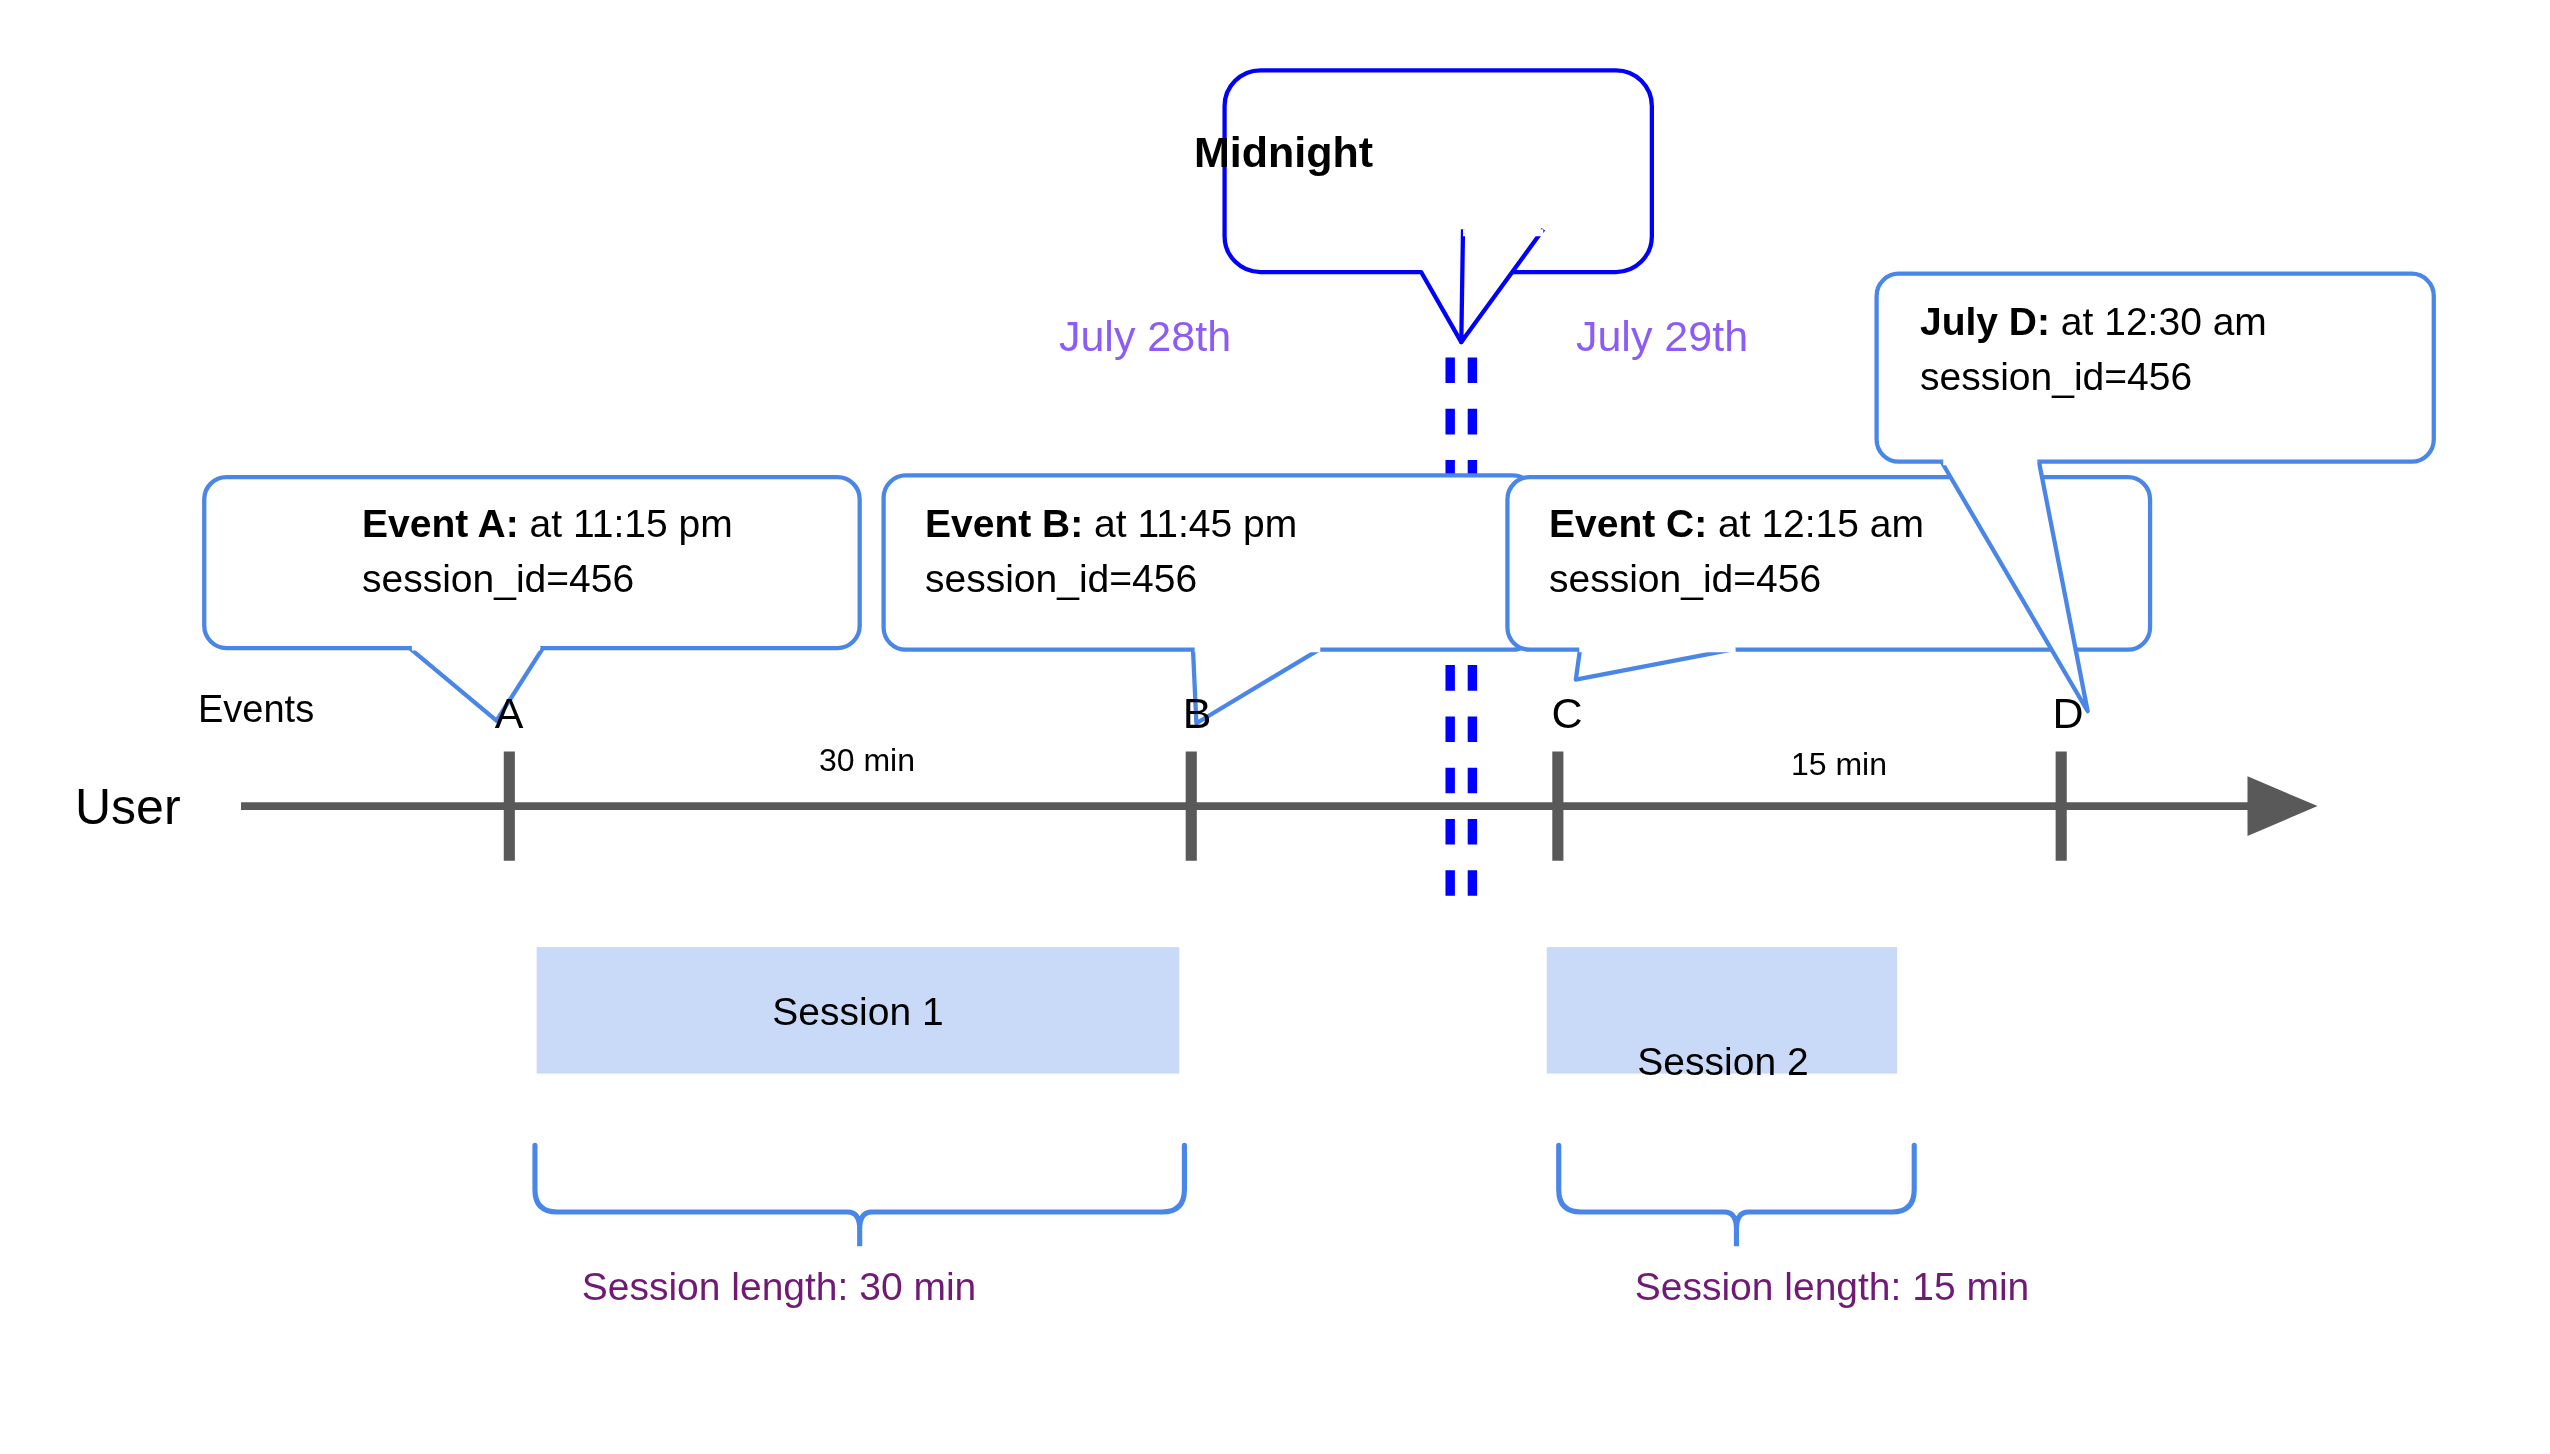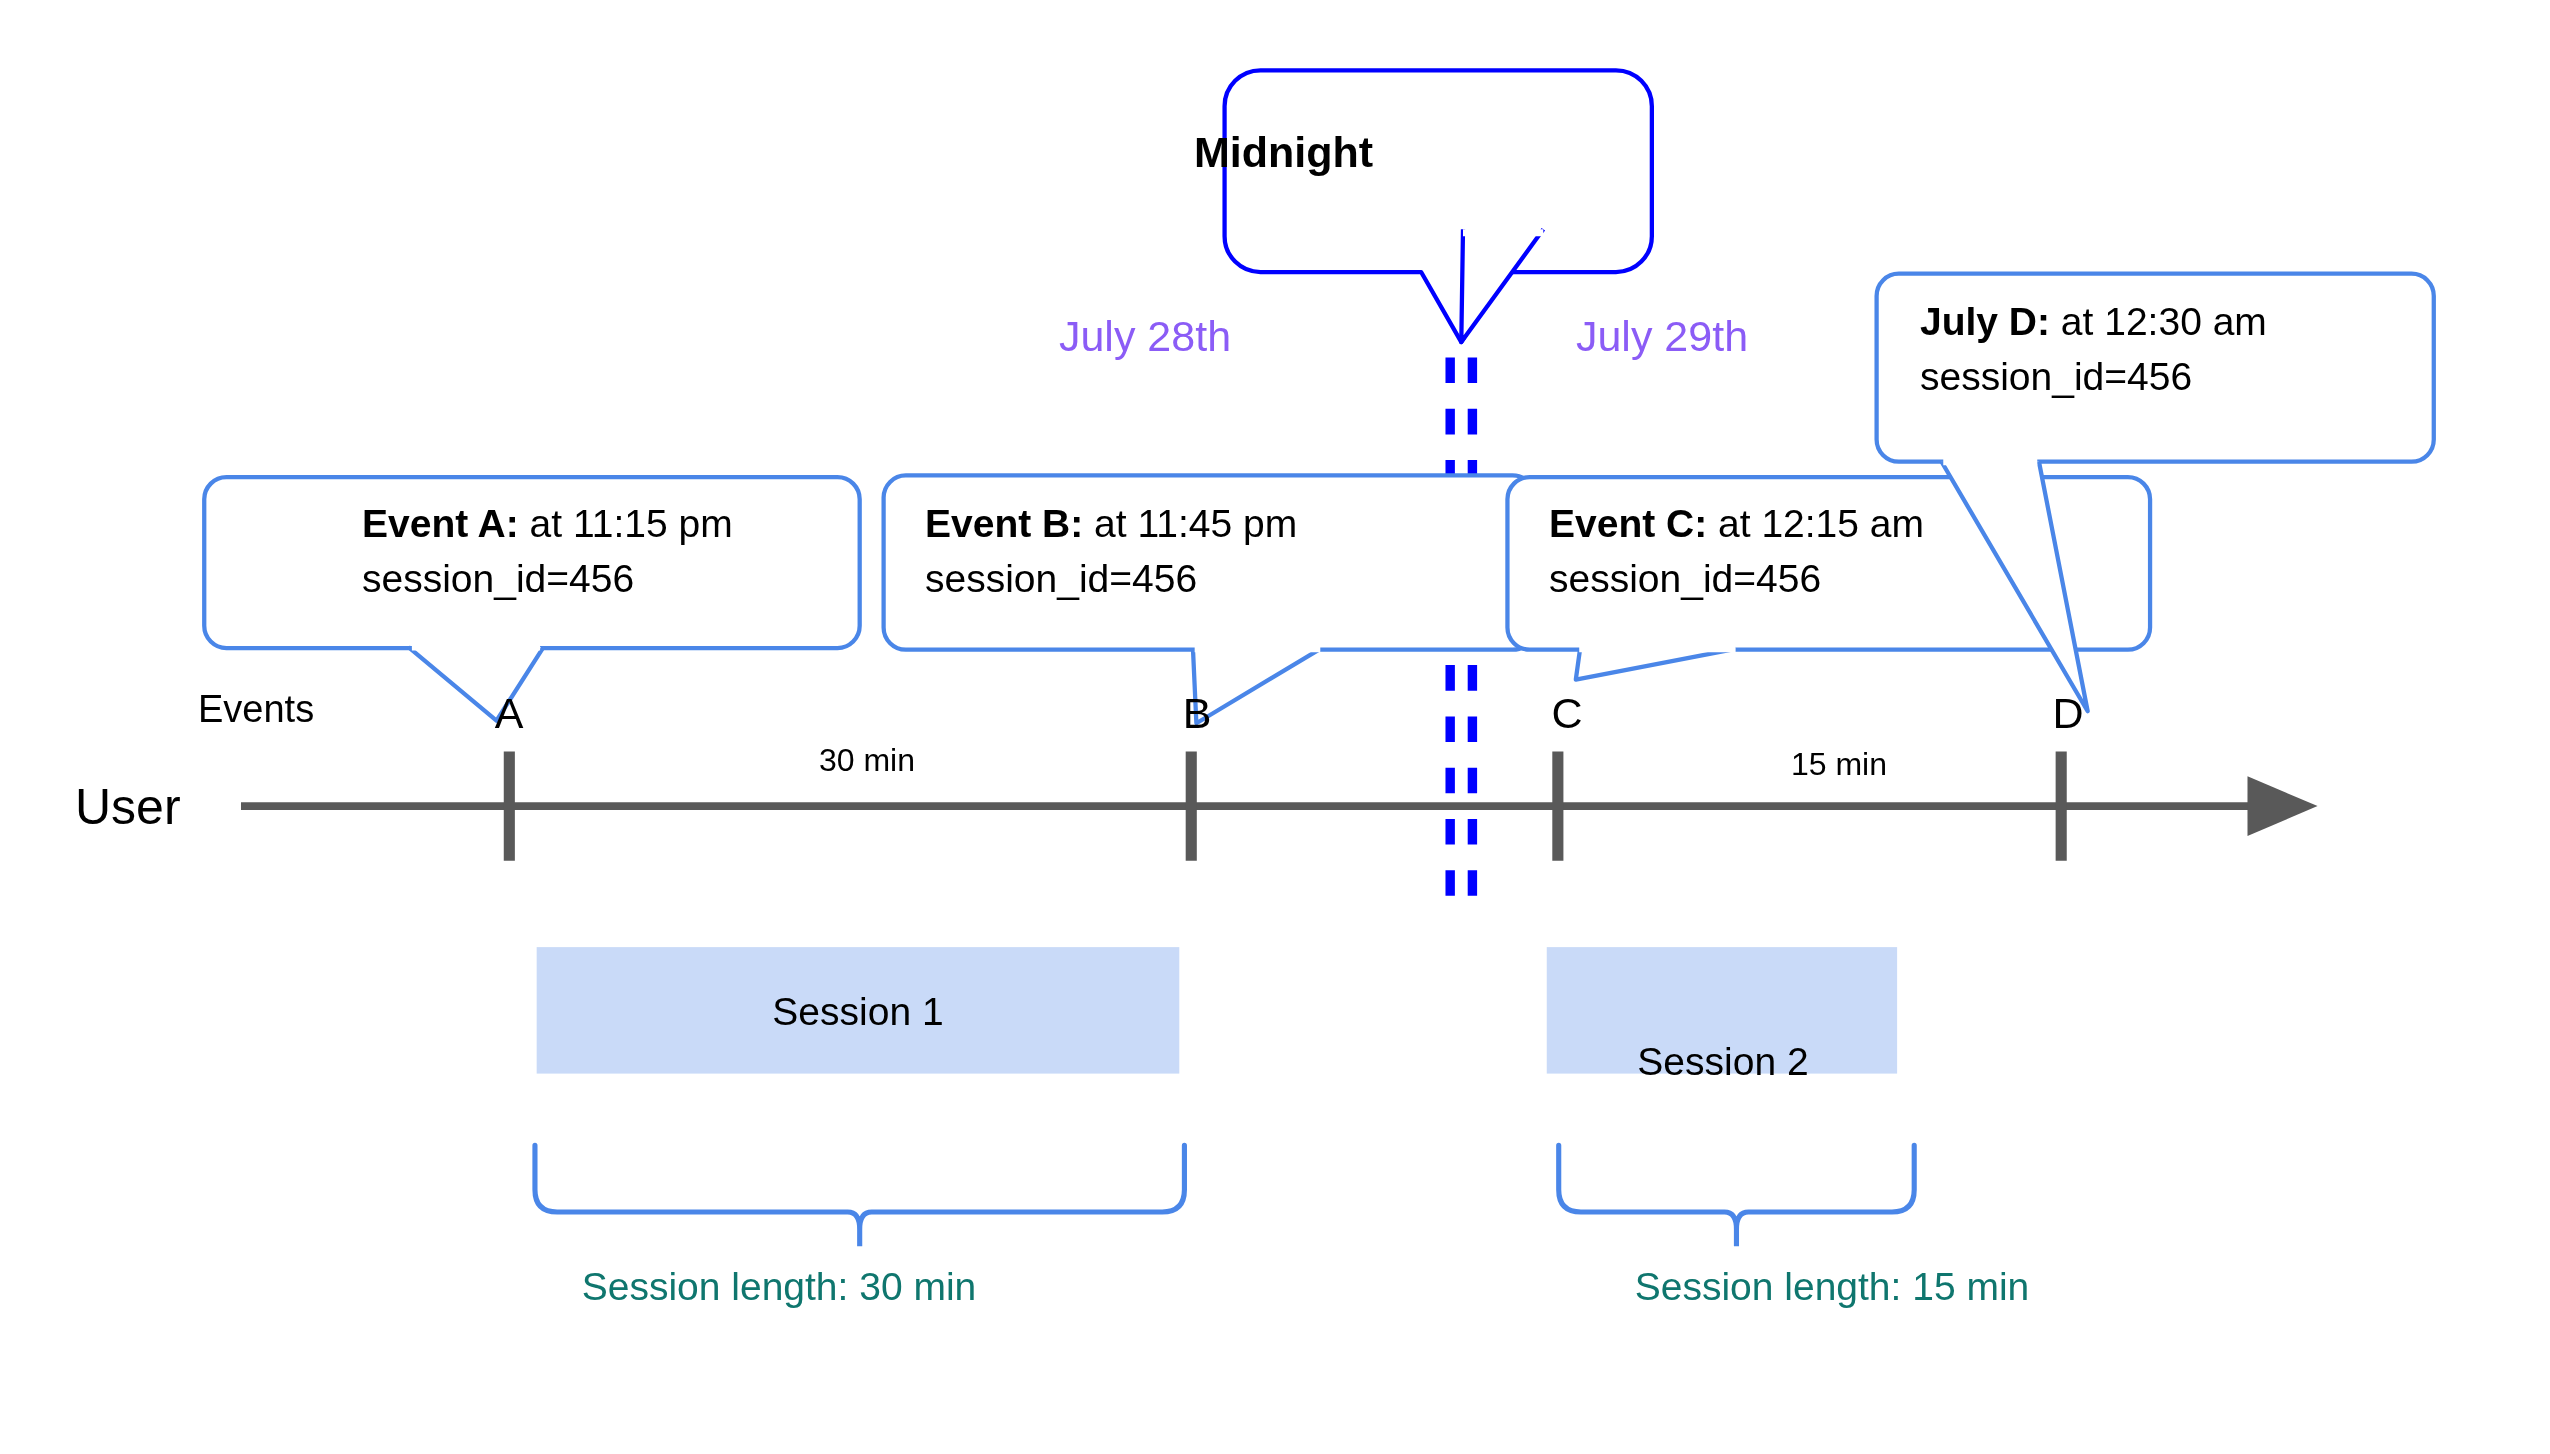--- a/index.html
+++ b/index.html
@@ -56,21 +56,21 @@
     position: absolute;
     font-size: 39px;
     color: #000000;
     text-align: center;
     transform: translate(-50%, -50%);
     white-space: nowrap;
   }
   .session-length-label {
     position: absolute;
     font-size: 39px;
-    color: #0f766e;
+    color: #701a75;
     text-align: center;
     transform: translateX(-50%);
     white-space: nowrap;
   }
   .date-label {
     position: absolute;
     font-size: 43px;
     color: #8b5cf6;
     text-align: center;
     transform: translateX(-50%);

